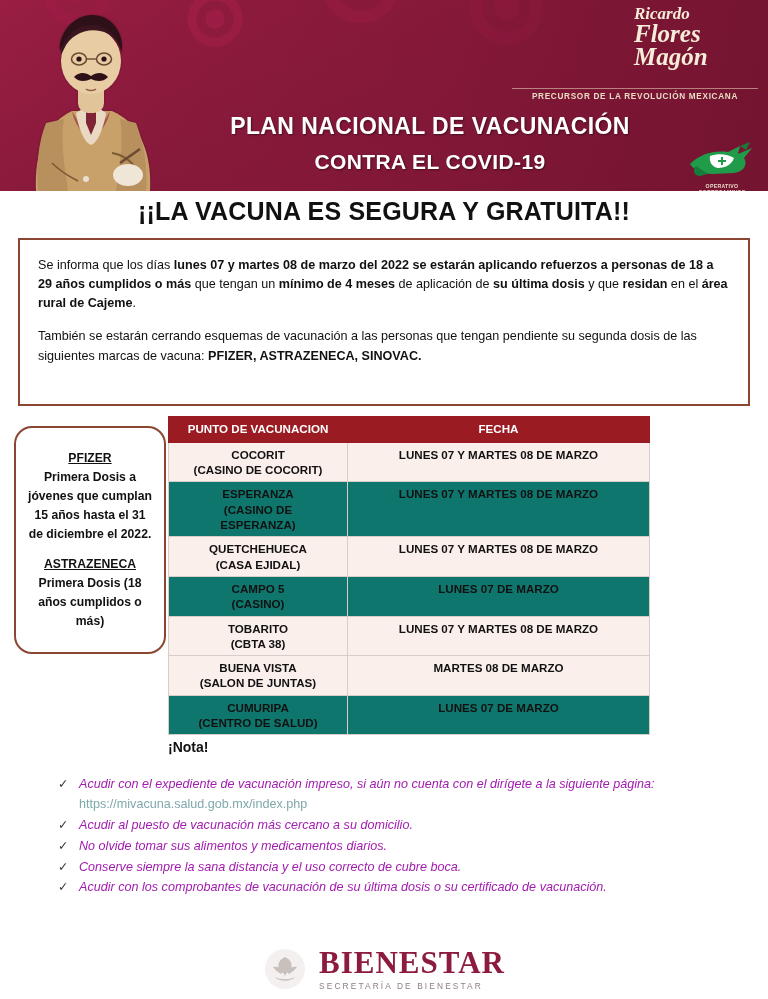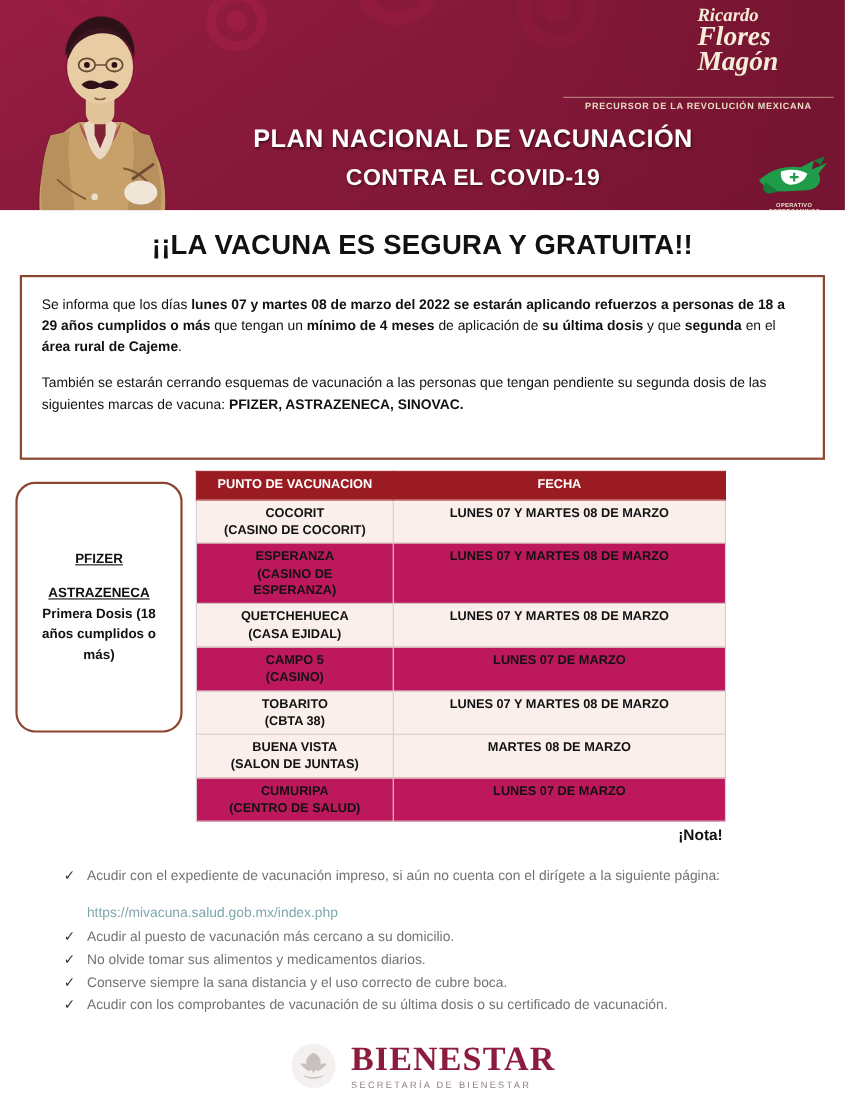--- a/index.html
+++ b/index.html
@@ -85,21 +85,21 @@
   }
 
   
   .bird{position:absolute;right:12px;top:140px;width:68px;height:48px;text-align:center;}
   .bird-cap{
     font-size:5.2px;color:#e9dcc8;letter-spacing:.3px;font-weight:bold;margin-top:1px;
   }
 
   
   .headline{
-    margin-top:18px;text-align:center;
+    margin-top:6px;text-align:center;
     font-size:25px;font-weight:bold;color:#111;letter-spacing:.2px;
   }
 
   
   .infobox{
     margin:12px 18px 0 18px;
     border:2px solid #8c4530;
     padding:16px 18px 22px 18px;
     box-sizing:border-box;
     height:168px;
@@ -119,52 +119,52 @@
     border:2px solid #8c4530;border-radius:18px;
     box-sizing:border-box;
     display:flex;align-items:center;justify-content:center;
     text-align:center;
   }
   .sidebox-inner{padding:0 12px;font-size:12.2px;line-height:1.55;color:#111;font-weight:bold;}
   .sb-title{text-decoration:underline;font-weight:bold;}
   .sb-gap{height:12px;}
 
   
-  .tblwrap{position:absolute;left:178px;top:0;width:479px;}
+  .tblwrap{position:absolute;left:168px;top:0;width:479px;}
   table.vt{border-collapse:collapse;width:482px;table-layout:fixed;}
   table.vt th{
     background:#9b1b22;color:#ffffff;font-size:11.6px;font-weight:bold;
     padding:5px 4px;text-align:center;line-height:1.28;
     border:1px solid #9b1b22;
   }
   table.vt th.c1{width:170px;}
   table.vt td{
     font-size:11.6px;font-weight:bold;color:#111;text-align:center;
     vertical-align:top;padding:4px 4px;line-height:1.32;
     border:1px solid #d8cdc9;
   }
   table.vt tr.odd td{background:#fbefec;}
-  table.vt tr.even td{background:#be185d;}
+  table.vt tr.even td{background:#0f766e;}
   td.site{width:170px;}
 
   .nota{
-    text-align:right;font-size:14px;font-weight:bold;color:#111;
+    text-align:left;font-size:14px;font-weight:bold;color:#111;
     margin-top:4px;
   }
 
   
   .bullets{
     margin:8px 0 0 58px;width:680px;
   }
   .bullet{
     display:flex;align-items:flex-start;gap:9px;margin-bottom:3px;
   }
   .chk{font-size:12.5px;color:#333;line-height:1.42;width:12px;flex:0 0 12px;}
-  .btxt{font-size:12.6px;color:#737373;line-height:1.42;}
-  .blink{font-size:12.6px;color:#7fa8ad;line-height:1.5;display:block;margin-top:15px;}
+  .btxt{font-size:12.6px;color:#a21caf;line-height:1.42;font-style:italic;}
+  .blink{font-size:12.6px;color:#7fa8ad;line-height:1.5;display:block;margin-top:1px;}
 
   
   .footer{
     position:absolute;left:0;bottom:8px;width:768px;
     display:flex;align-items:center;justify-content:center;gap:12px;
   }
   .eagle{width:44px;height:44px;opacity:.55;}
   .bien-txt{line-height:1;}
   .bien-main{
     font-family:"Liberation Serif", serif;
@@ -231,32 +231,33 @@
       <path d="M52 6 L62 2 L58 10 Z" fill="#157c3a"></path>
     </svg>
     <div class="bird-cap">OPERATIVO CORRECAMINOS</div>
   </div>
 </div>
 
 <div class="headline">¡¡LA VACUNA ES SEGURA Y GRATUITA!!</div>
 
 <div class="infobox">
   <p>
-    <span>Se informa que los días </span><b>lunes 07 y martes 08 de marzo del 2022 se estarán aplicando refuerzos a personas de 18 a 29 años cumplidos o más</b><span> que tengan un </span><b>mínimo de 4 meses</b><span> de aplicación de </span><b>su última dosis</b><span> y que </span><b>segunda</b><span> en el </span><b>área rural de Cajeme</b><span>.</span>
+    <span>Se informa que los días </span><b>lunes 07 y martes 08 de marzo del 2022 se estarán aplicando refuerzos a personas de 18 a 29 años cumplidos o más</b><span> que tengan un </span><b>mínimo de 4 meses</b><span> de aplicación de </span><b>su última dosis</b><span> y que </span><b>residan</b><span> en el </span><b>área rural de Cajeme</b><span>.</span>
   </p>
   <p>
     <span>También se estarán cerrando esquemas de vacunación a las personas que tengan pendiente su segunda dosis de las siguientes marcas de vacuna: </span><b>PFIZER, ASTRAZENECA, SINOVAC.</b>
   </p>
 </div>
 
 <div class="middle">
 
   <div class="sidebox">
     <div class="sidebox-inner">
       <div class="sb-title">PFIZER</div>
+      <div>Primera Dosis a jóvenes que cumplan 15 años hasta el 31 de diciembre el 2022.</div>
       <div class="sb-gap"></div>
       <div class="sb-title">ASTRAZENECA</div>
       <div>Primera Dosis (18 años cumplidos o más)</div>
     </div>
   </div>
 
   <div class="tblwrap">
     <table class="vt">
       <thead>
         <tr>

